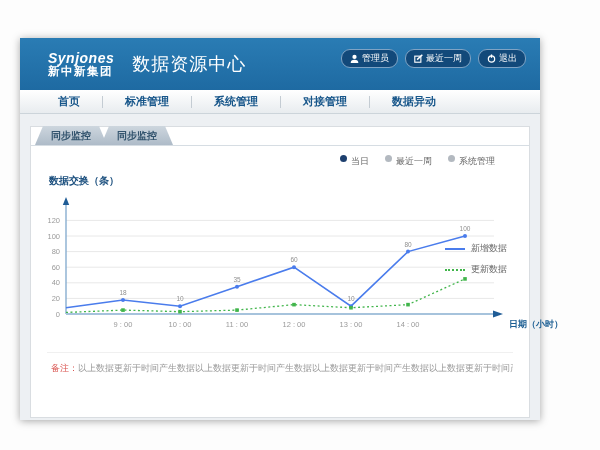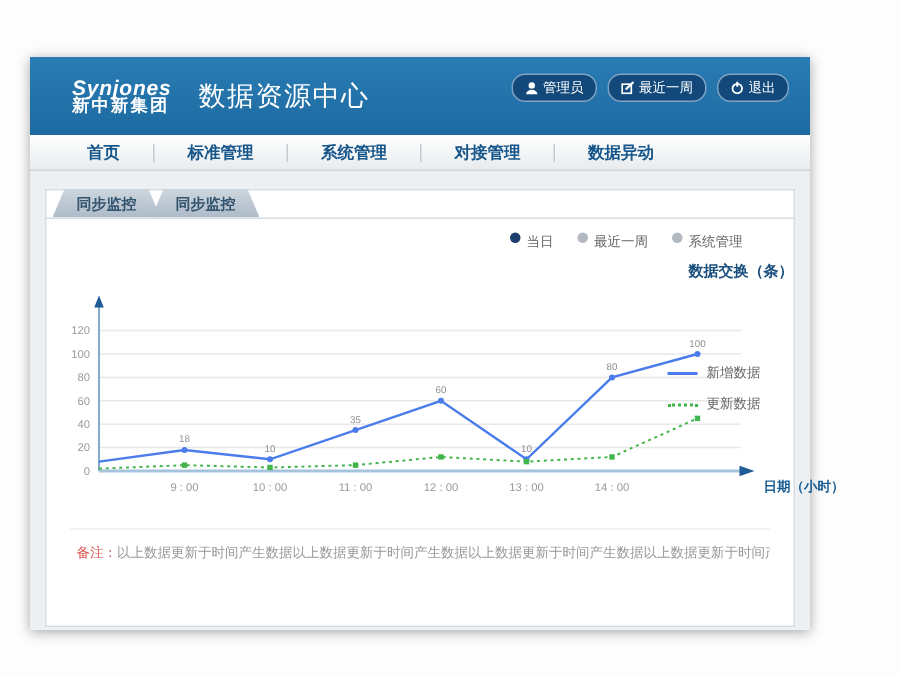--- a/index.html
+++ b/index.html
@@ -38,21 +38,21 @@
     margin-right:-6px; color:#33546e;
     background:linear-gradient(#cdd6de,#aebbc8); font-weight:bold; }
   .tab.active { clip-path:polygon(0 0, calc(100% - 8px) 0, 100% 100%, 0 100%);
     background:#1b5e93; color:#fff; z-index:2; }
 
   
   .filters { display:flex; justify-content:flex-end; gap:16px; padding:9px 34px 0 0; }
   .radio-opt { display:flex; align-items:flex-start; gap:4px; font-size:9px; color:#666; cursor:pointer; }
   .dot { width:7px; height:7px; border-radius:50%; background:#b3b9c0; }
   .dot.sel { background:#1d3f6e; }
-  .chart-title { font-size:10px; font-weight:bold; color:#1b4f7e; margin:6px 0 0 18px;text-align:right; }
+  .chart-title { font-size:10px; font-weight:bold; color:#1b4f7e; margin:6px 0 0 18px; }
   .chart-wrap { position:relative; margin-top:2px; }
   svg.chart { display:block; font-family:inherit; }
   .legend { position:absolute; right:22px; top:52px; display:flex; flex-direction:column; gap:8px; }
   .legend-item { display:flex; align-items:center; gap:6px; font-size:9px; color:#666; cursor:pointer; }
   .lg-line { width:20px; height:0; border-top:2px solid #4a7cec; }
   .lg-dots { width:20px; height:0; border-top:2px dotted #41b54b; }
 
   
   .note { margin:10px 16px 0 16px; border-top:1px solid #f0f0f0; padding:9px 0 0 4px;
     font-size:9px; color:#999; white-space:nowrap; overflow:hidden; }

